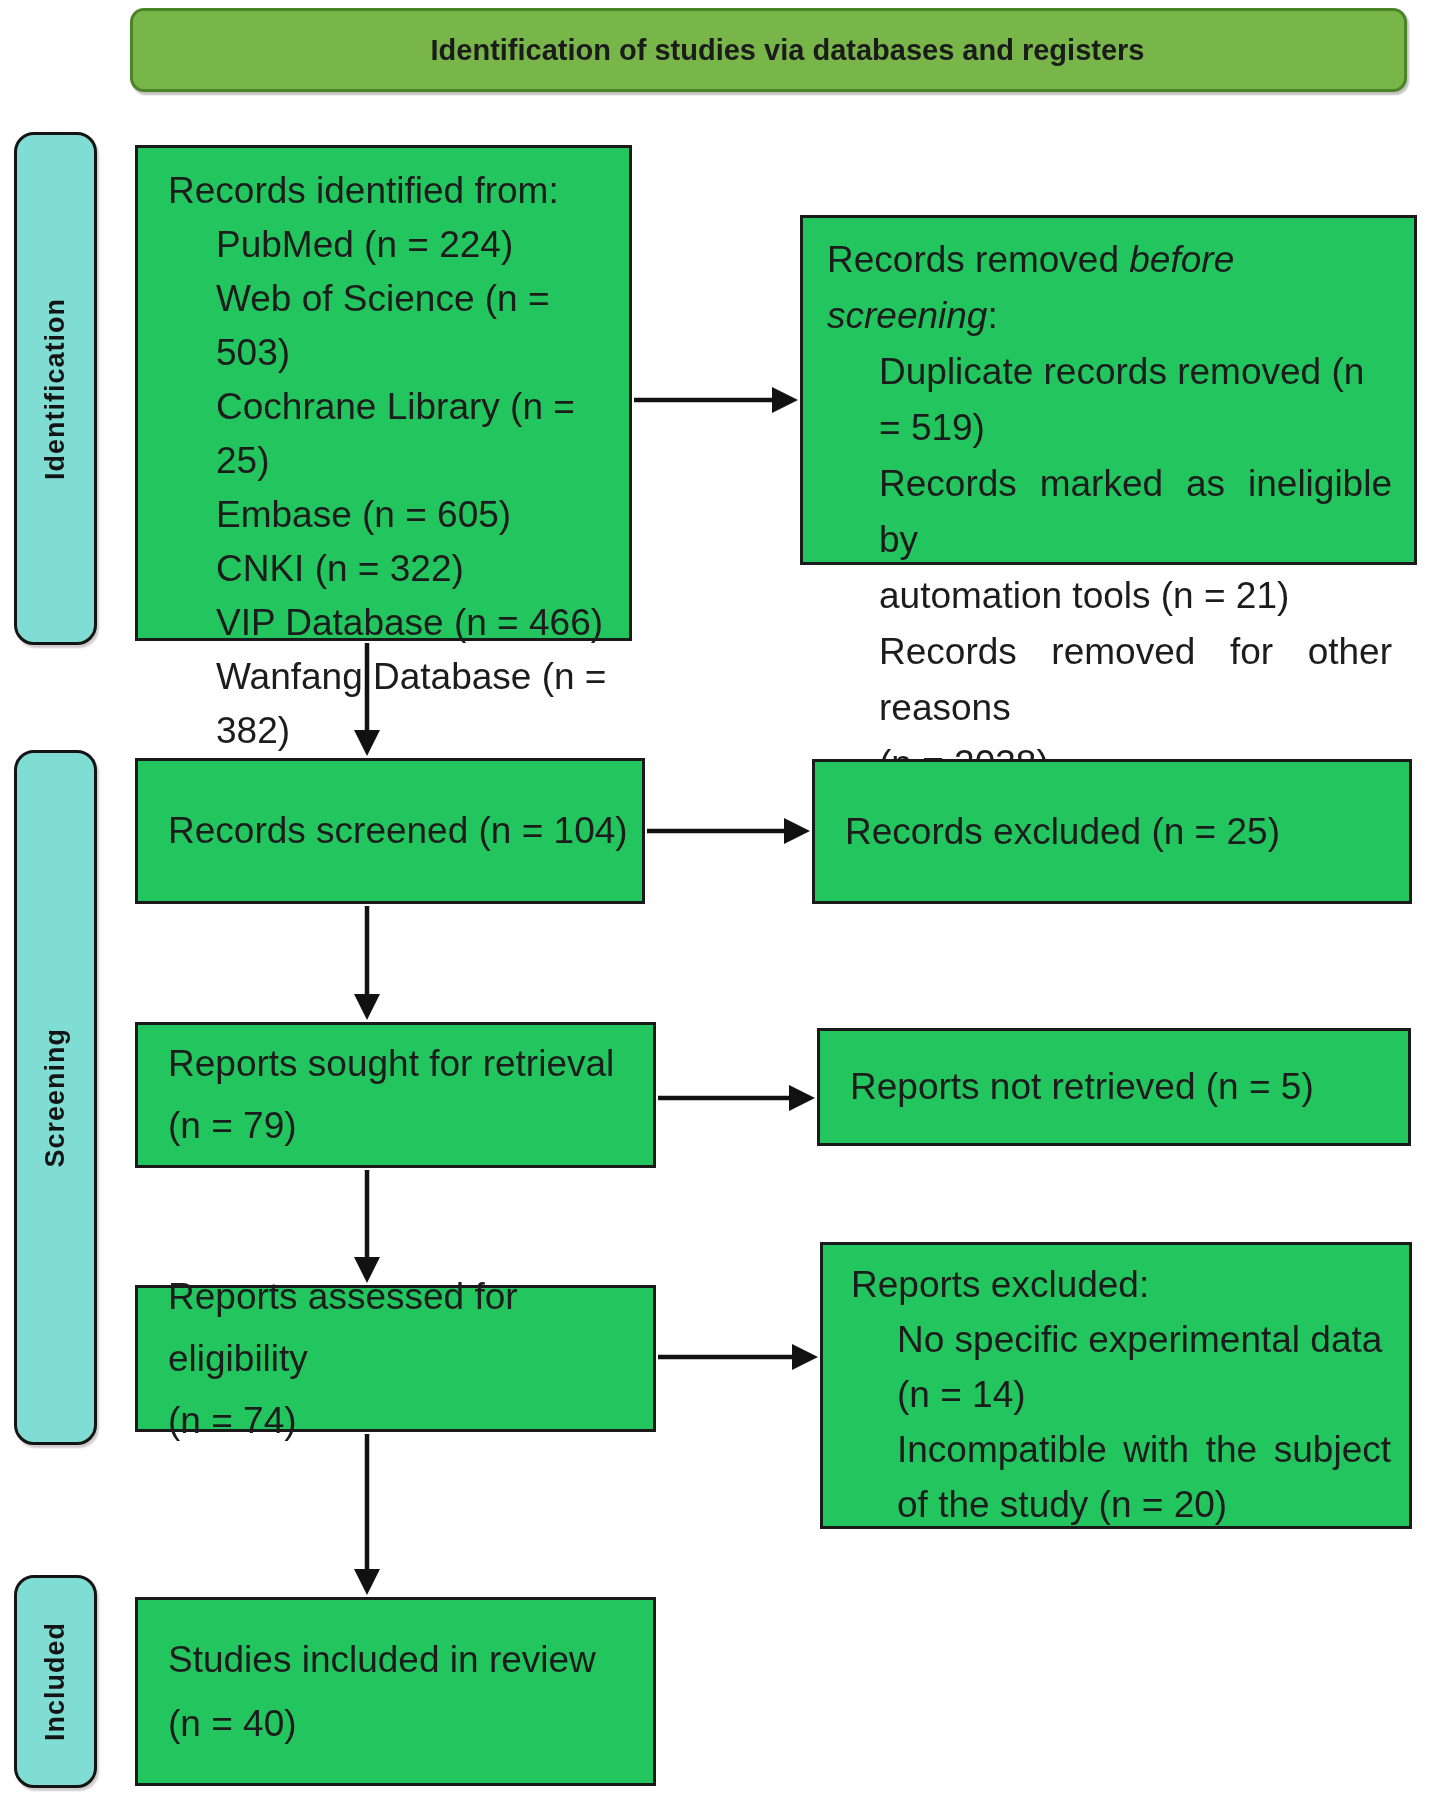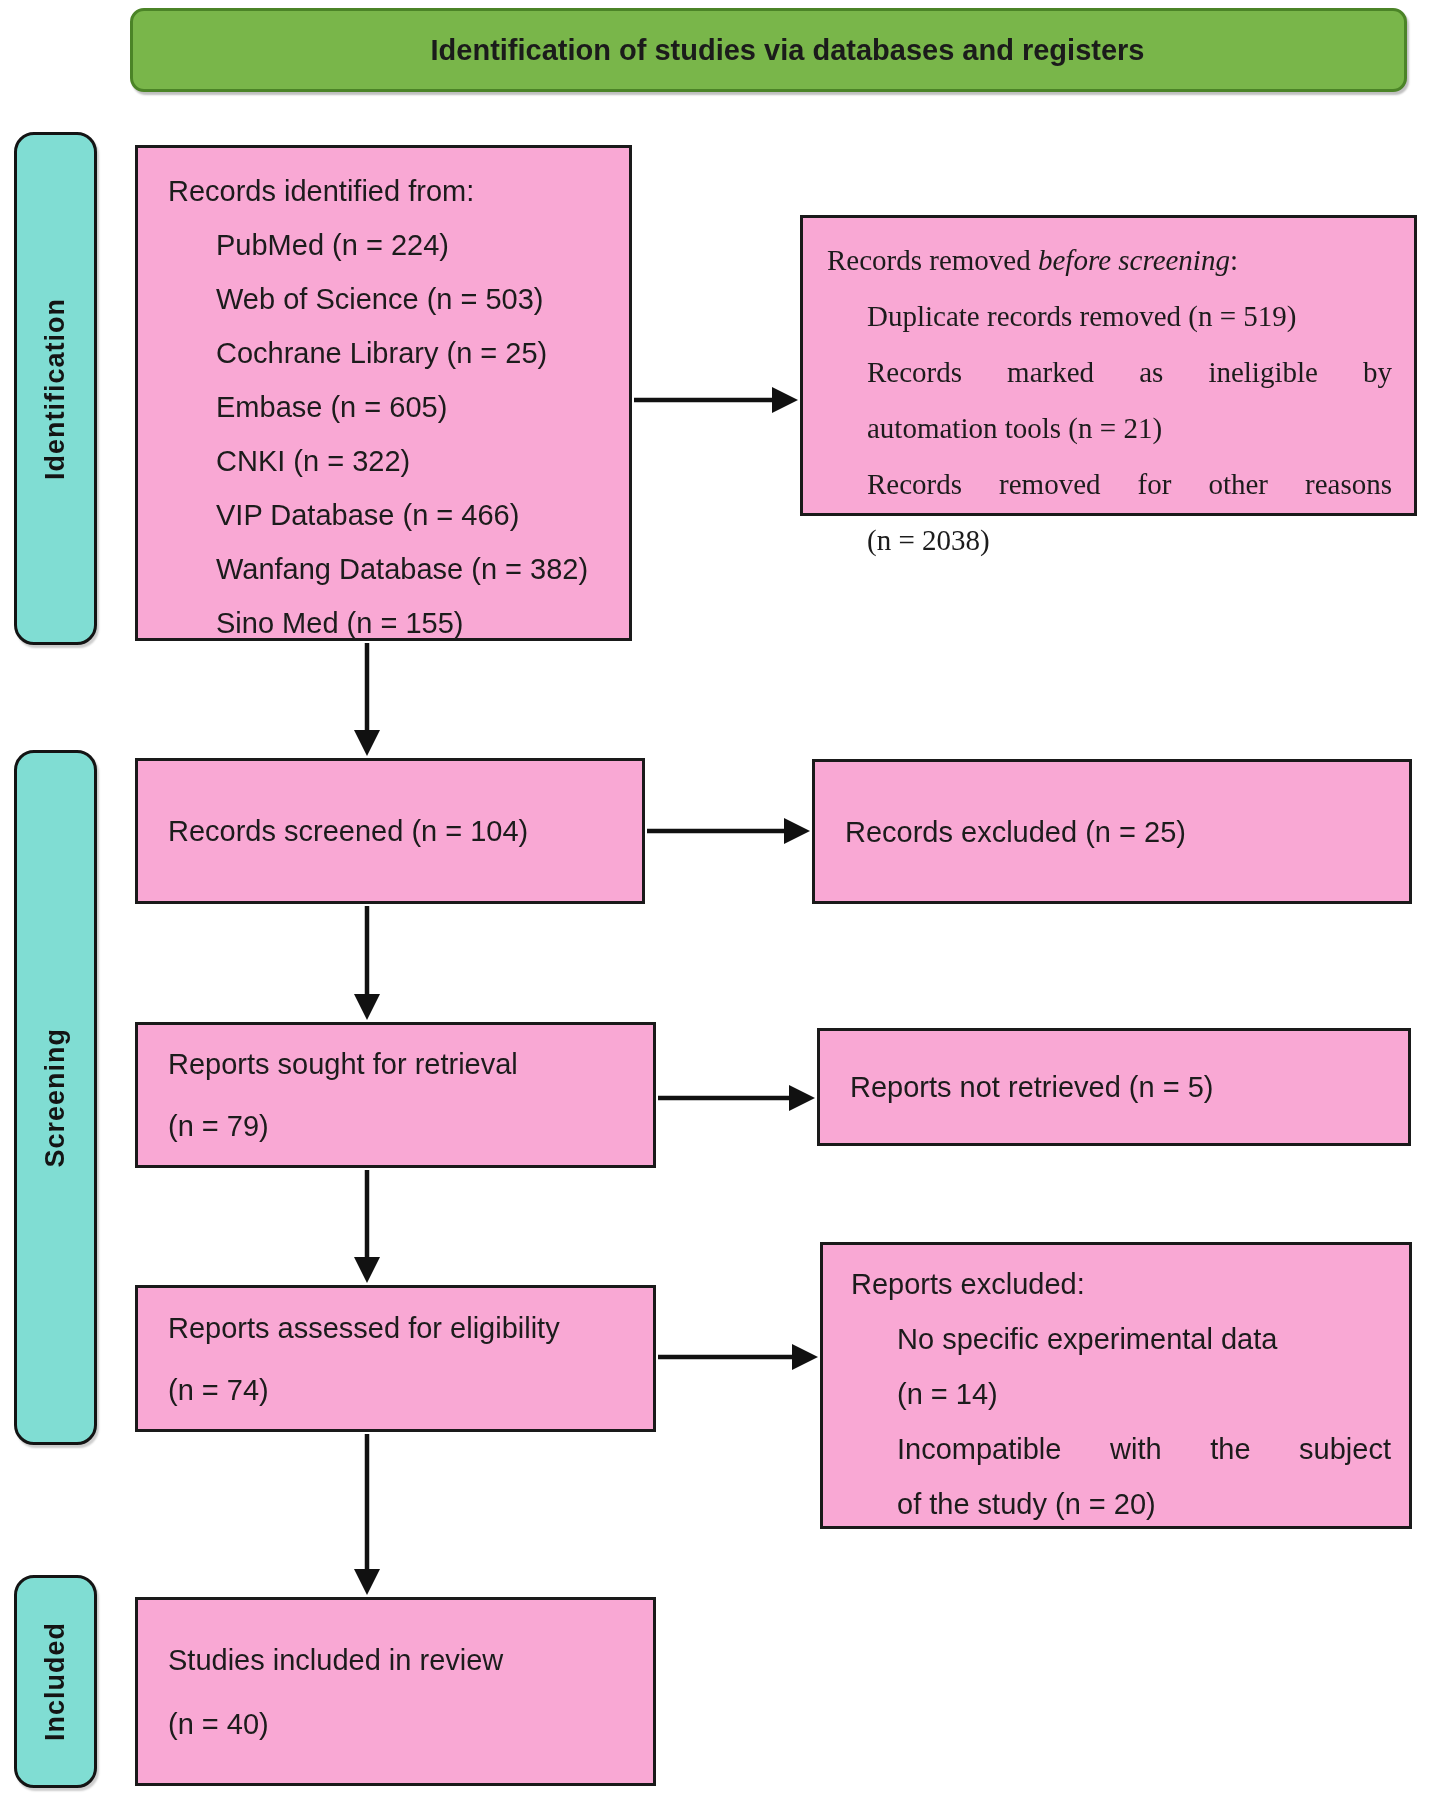--- a/index.html
+++ b/index.html
@@ -24,31 +24,31 @@
   }
   .stage .vtext{
     writing-mode:vertical-rl;transform:rotate(180deg);
     font-weight:bold;font-size:27px;letter-spacing:1px;color:#141414;
   }
   #stage-identification{top:132px;height:513px;}
   #stage-screening{top:750px;height:695px;}
   #stage-included{top:1575px;height:213px;}
   
   .box{
-    position:absolute;background:#f9a8d4;border:3px solid #3b82f6;
-    box-sizing:border-box;font-size:29px;line-height:54px;
+    position:absolute;background:#22c55e;border:3px solid #3b82f6;
+    box-sizing:border-box;font-size:37px;line-height:54px;
   }
   .box .inner{padding:16px 14px 0 30px;}
   .line{min-height:54px;}
   .ind{margin-left:48px;}
   .just{text-align:justify;text-align-last:justify;}
   #box-records-identified{left:135px;top:145px;width:497px;height:496px;}
-  #box-records-removed{left:800px;top:215px;width:617px;height:301px;line-height:56px;font-family:Liberation Serif, serif;}
+  #box-records-removed{left:800px;top:215px;width:617px;height:350px;line-height:56px;}
   #box-records-removed .inner{padding:14px 22px 0 24px;}
-  #box-records-removed .ind{margin-left:40px;}
+  #box-records-removed .ind{margin-left:52px;}
   #box-records-removed .line{min-height:56px;}
   .centered{display:flex;flex-direction:column;justify-content:center;padding-left:30px;padding-right:14px;}
   #box-records-screened{left:135px;top:758px;width:510px;height:146px;}
   #box-records-excluded{left:812px;top:759px;width:600px;height:145px;}
   #box-reports-sought{left:135px;top:1022px;width:521px;height:146px;line-height:62px;}
   #box-reports-not-retrieved{left:817px;top:1028px;width:594px;height:118px;}
   #box-reports-assessed{left:135px;top:1285px;width:521px;height:147px;line-height:62px;}
   #box-reports-excluded{left:820px;top:1242px;width:592px;height:287px;line-height:55px;}
   #box-reports-excluded .inner{padding:12px 18px 0 28px;}
   #box-reports-excluded .ind{margin-left:46px;}

